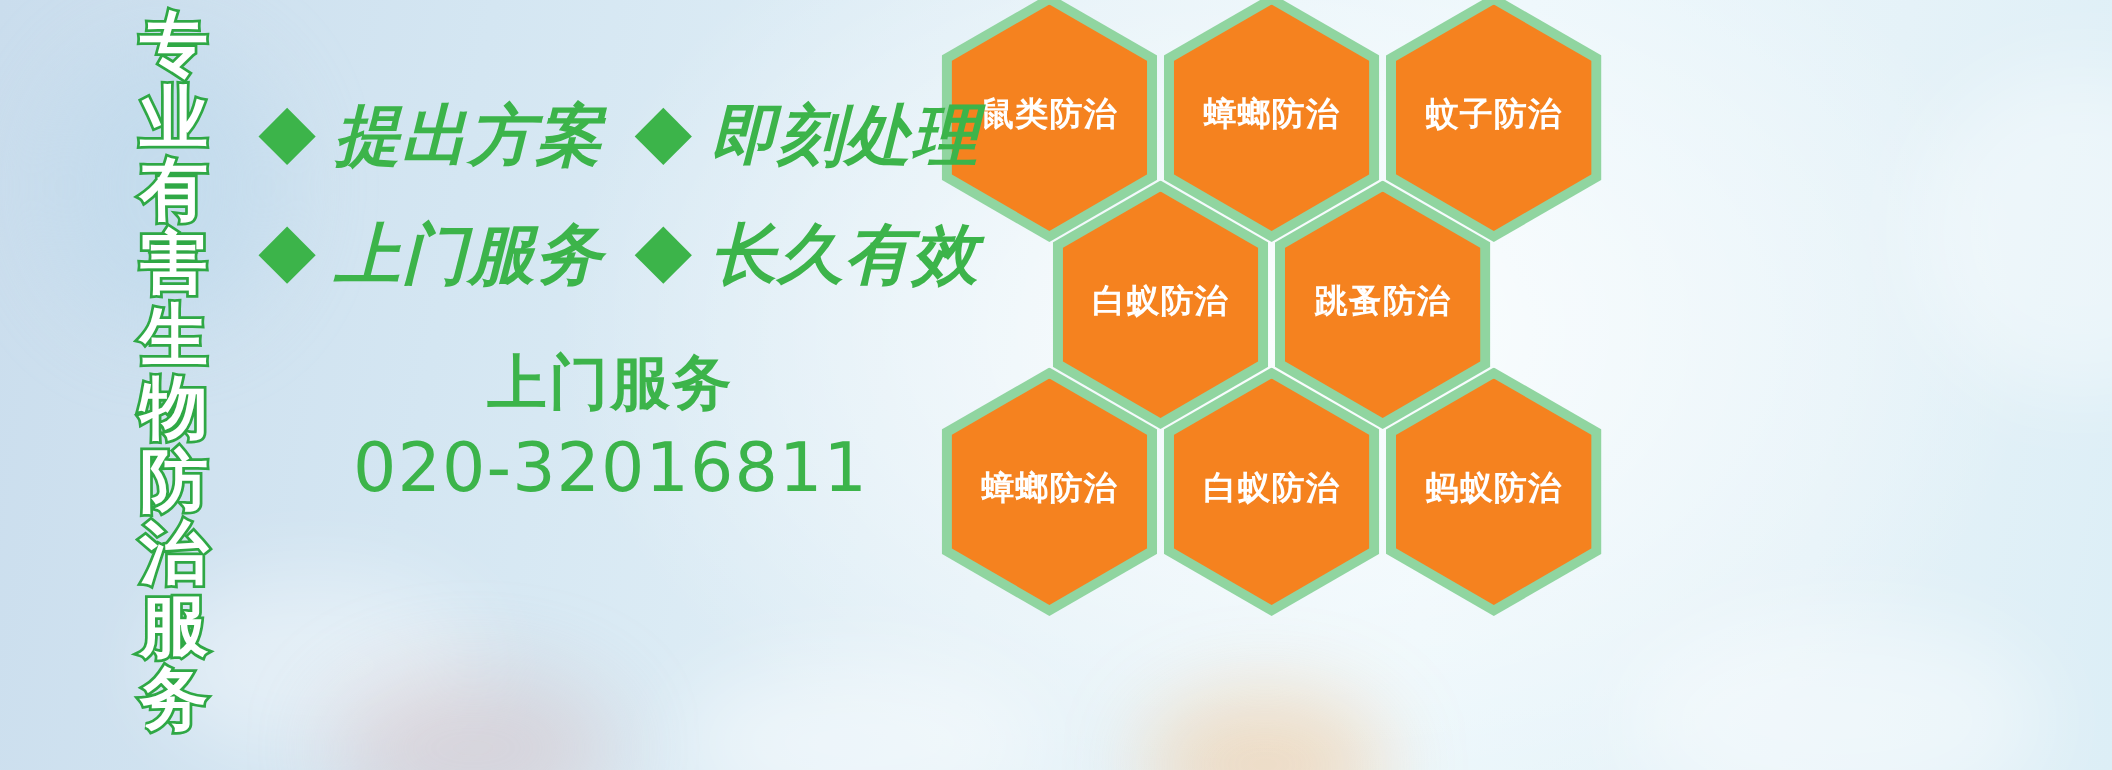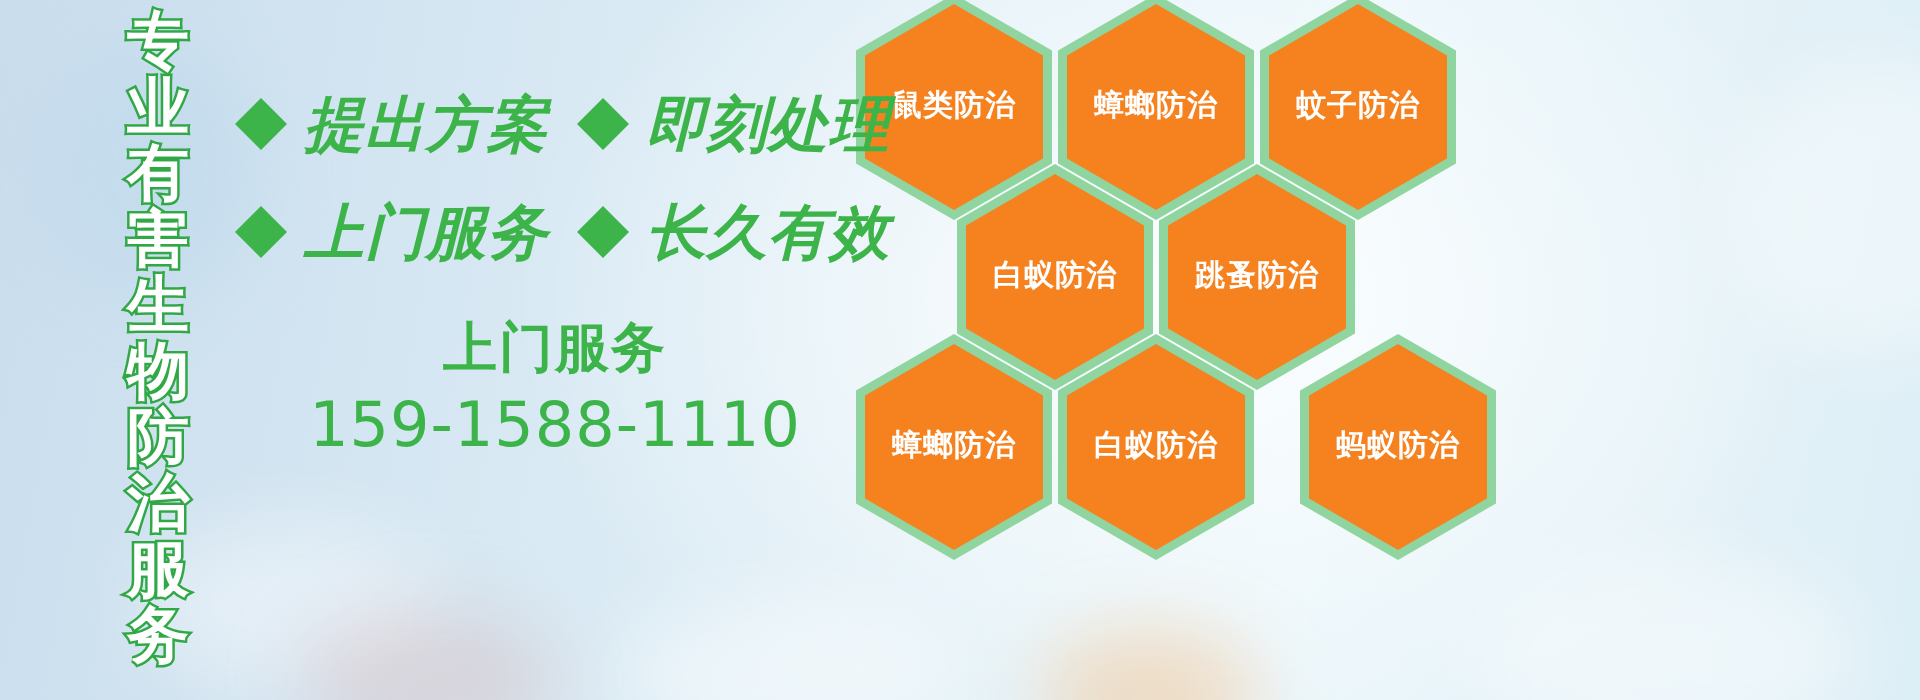--- a/index.html
+++ b/index.html
@@ -165,21 +165,21 @@
   }
 
   
   .hex-r1c1 { left: 0px;   top: 12px;  }
   .hex-r1c2 { left: 202px; top: 12px;  }
   .hex-r1c3 { left: 404px; top: 12px;  }
   .hex-r2c1 { left: 101px; top: 182px; }
   .hex-r2c2 { left: 303px; top: 182px; }
   .hex-r3c1 { left: 0px;   top: 352px; }
   .hex-r3c2 { left: 202px; top: 352px; }
-  .hex-r3c3 { left: 404px; top: 352px; margin-left: 40px; }
+  .hex-r3c3 { left: 404px; top: 352px; }
 </style>
 </head>
 <body>
 
 <div id="banner">
 
   <div class="blob blob-g"></div>
   <div class="blob blob-f"></div>
   <div class="blob blob-a"></div>
   <div class="blob blob-b"></div>
@@ -233,21 +233,21 @@
         <svg width="58" height="58" viewBox="0 0 58 58">
             <polygon points="29,3 55,29 29,55 3,29" fill="#3cb44a"></polygon>
           </svg>
       </span>
       <span class="slogan-text">长久有效</span>
     </div>
   </div>
 
   <div id="contact-block">
     <div id="contact-heading">上门服务</div>
-    <div class="contact-phone">159-1588-1110</div>
+    <div class="contact-phone">020-32016811</div>
   </div>
 
   <div id="honeycomb">
 
     <div class="hex hex-r1c1">
       <span class="hex-inner"></span>
       <span class="hex-label">鼠类防治</span>
     </div>
 
     <div class="hex hex-r1c2">

